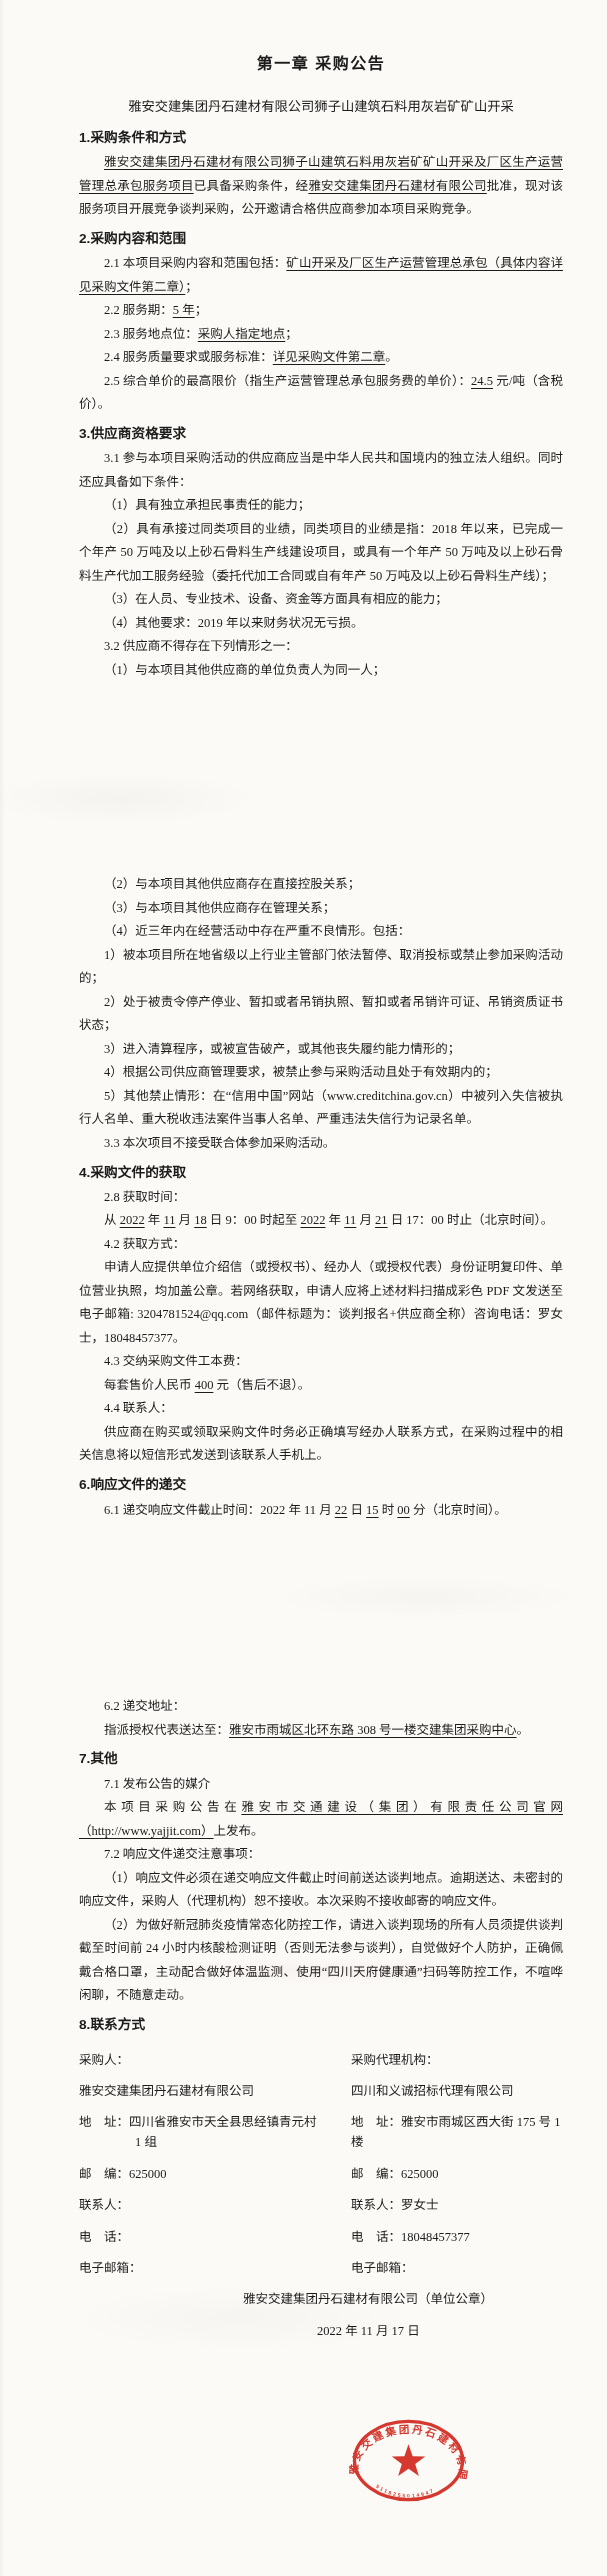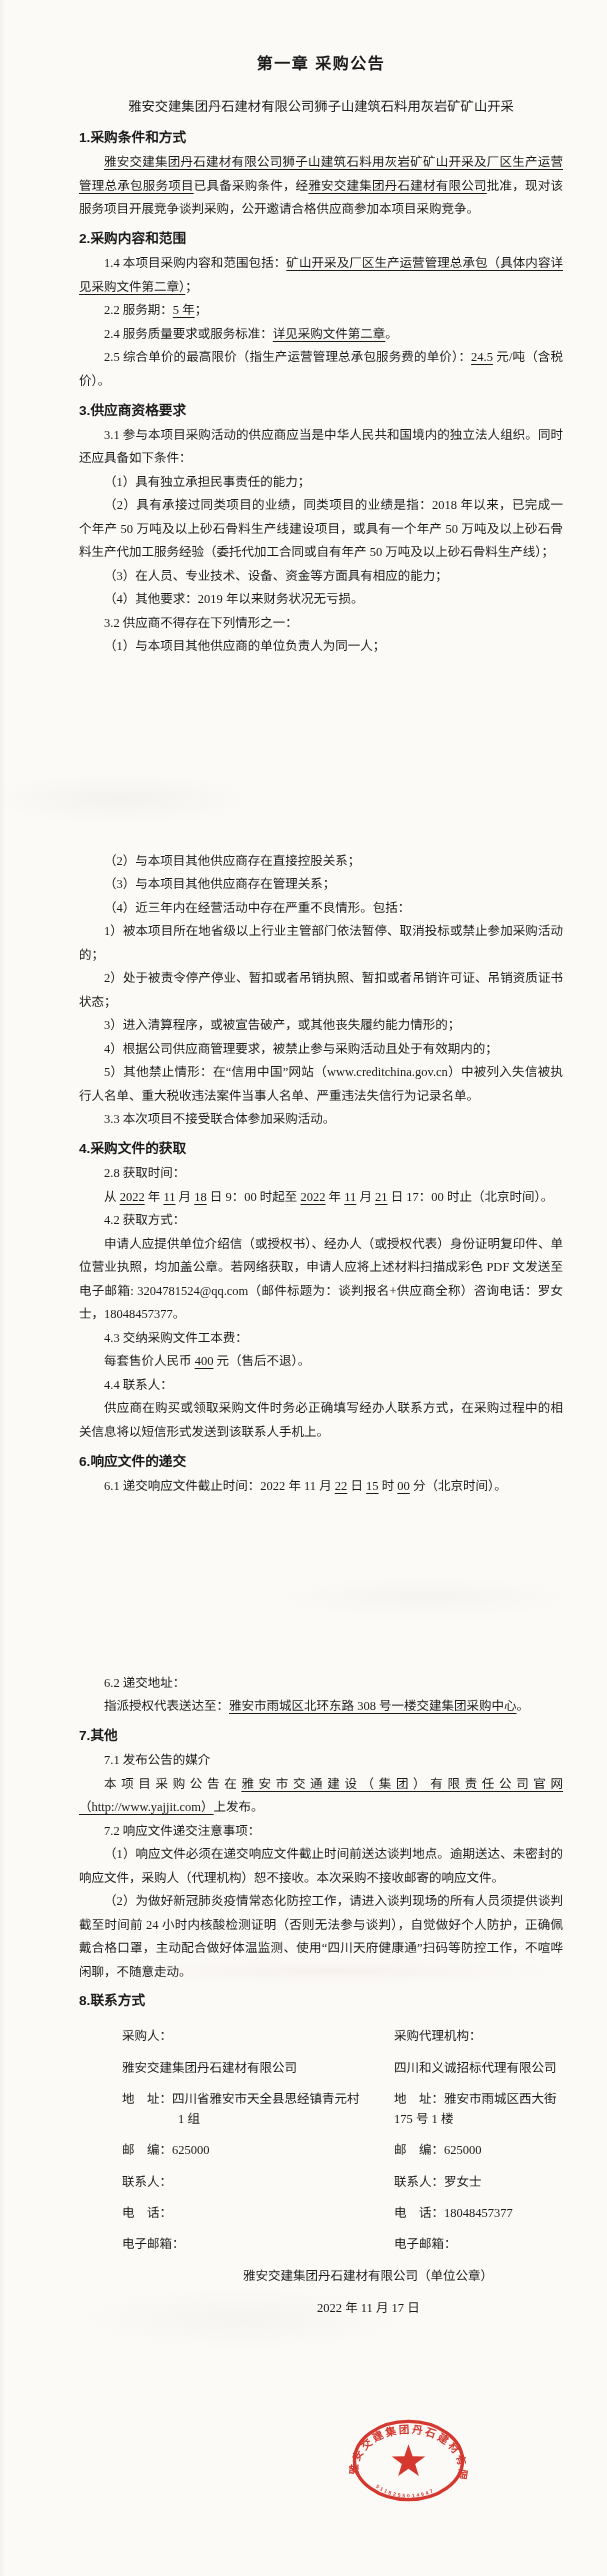--- a/index.html
+++ b/index.html
@@ -34,21 +34,21 @@
     font-weight:bold; font-size:13.7px; line-height:23px;
     margin:5.3px 0 2.3px 0;
   }
   p.t {
     margin:0; font-size:12.5px; line-height:23.5px;
     text-align:justify; text-indent:2em;
   }
   .u { text-decoration:underline; text-underline-offset:3px; text-decoration-thickness:0.8px; }
   .gap-page-1 { height:191px; }
   .gap-page-2 { height:173px; }
-  .contacts { margin-top:13.7px; font-size:12.5px;margin-left:43px; }
+  .contacts { margin-top:13.7px; font-size:12.5px; }
   .crow { display:flex; margin-bottom:11.4px; line-height:20px; }
   .crow .lc { width:240px; margin-right:32px; }
   .crow .rc { flex:1; }
   .crow.addr-row { align-items:center; }
   .lc .hang { display:block; padding-left:56px; text-indent:-56px; }
   .sig-company { margin:1px 0 0 164px; font-size:12.5px; line-height:20px; }
   .sig-date { margin:12px 0 0 238px; font-size:12.5px; line-height:20px; }
   .seal {
     position:absolute; left:341px; top:2410px;
     width:135px; height:105px;
@@ -61,22 +61,23 @@
 
 <div class="page">
 
   <h1 class="chapter-title">第一章 采购公告</h1>
   <div class="doc-title">雅安交建集团丹石建材有限公司狮子山建筑石料用灰岩矿矿山开采</div>
 
   <h2 class="sec">1.采购条件和方式</h2>
   <p class="t"><span class="u">雅安交建集团丹石建材有限公司狮子山建筑石料用灰岩矿矿山开采及厂区生产运营管理总承包服务项目</span><span>已具备采购条件，经</span><span class="u">雅安交建集团丹石建材有限公司</span><span>批准，现对该服务项目开展竞争谈判采购，公开邀请合格供应商参加本项目采购竞争。</span></p>
 
   <h2 class="sec">2.采购内容和范围</h2>
-  <p class="t"><span>1.4 本项目采购内容和范围包括：</span><span class="u">矿山开采及厂区生产运营管理总承包（具体内容详见采购文件第二章）</span><span>；</span></p>
+  <p class="t"><span>2.1 本项目采购内容和范围包括：</span><span class="u">矿山开采及厂区生产运营管理总承包（具体内容详见采购文件第二章）</span><span>；</span></p>
   <p class="t"><span>2.2 服务期：</span><span class="u">5 年</span><span>；</span></p>
+  <p class="t"><span>2.3 服务地点位：</span><span class="u">采购人指定地点</span><span>；</span></p>
   <p class="t"><span>2.4 服务质量要求或服务标准：</span><span class="u">详见采购文件第二章</span><span>。</span></p>
   <p class="t"><span>2.5 综合单价的最高限价（指生产运营管理总承包服务费的单价）：</span><span class="u">24.5</span><span> 元/吨（含税价）。</span></p>
 
   <h2 class="sec">3.供应商资格要求</h2>
   <p class="t"><span>3.1 参与本项目采购活动的供应商应当是中华人民共和国境内的独立法人组织。同时还应具备如下条件：</span></p>
   <p class="t"><span>（1）具有独立承担民事责任的能力；</span></p>
   <p class="t"><span>（2）具有承接过同类项目的业绩，同类项目的业绩是指：2018 年以来，已完成一个年产 50 万吨及以上砂石骨料生产线建设项目，或具有一个年产 50 万吨及以上砂石骨料生产代加工服务经验（委托代加工合同或自有年产 50 万吨及以上砂石骨料生产线）；</span></p>
   <p class="t"><span>（3）在人员、专业技术、设备、资金等方面具有相应的能力；</span></p>
   <p class="t"><span>（4）其他要求：2019 年以来财务状况无亏损。</span></p>
   <p class="t"><span>3.2 供应商不得存在下列情形之一：</span></p>

